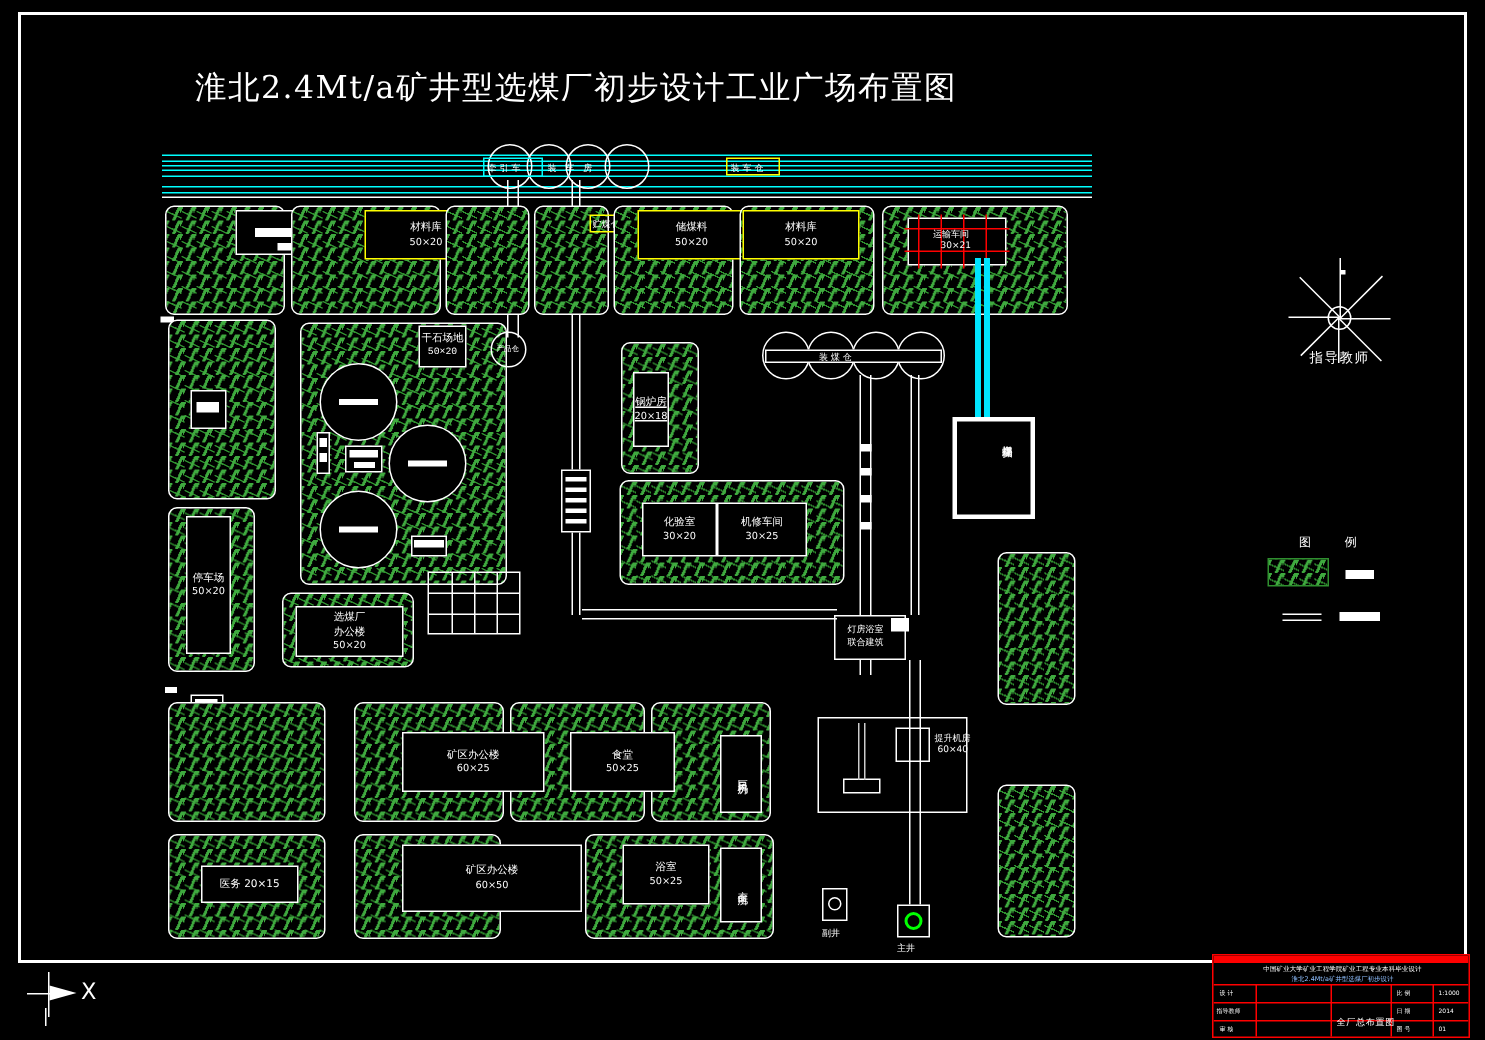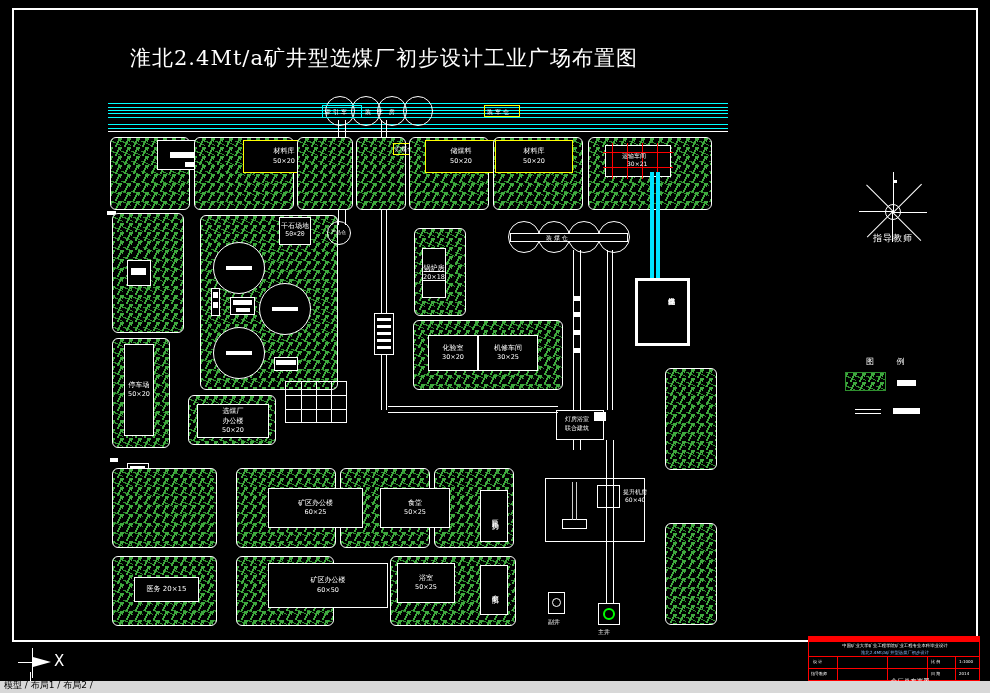--- a/index.html
+++ b/index.html
@@ -441,21 +441,21 @@
   <div class="bldg vert" style="left:480px; top:490px; width:28px; height:52px;">
     <span>巨风机房</span>
   </div>
 
   <div class="green-plot" style="left:236px; top:556px; width:98px; height:70px;"></div>
   <div class="green-plot" style="left:390px; top:556px; width:126px; height:70px;"></div>
   <div class="bldg" style="left:268px; top:563px; width:120px; height:45px;">
     <span>矿区办公楼</span>
     <span class="dim">60×50</span>
   </div>
-  <div class="bldg" style="left:397px; top:563px; width:58px; height:40px;text-align:center;">
+  <div class="bldg" style="left:415px; top:563px; width:58px; height:40px;text-align:center;">
     <span>浴室</span>
     <span class="dim">50×25</span>
   </div>
   <div class="bldg vert" style="left:480px; top:565px; width:28px; height:50px;">
     <span>变电所</span>
   </div>
 
   <div class="green-plot" style="left:665px; top:368px; width:52px; height:102px;"></div>
   <div class="green-plot" style="left:665px; top:523px; width:52px; height:102px;"></div>
 
@@ -528,17 +528,14 @@
   </div>
 
   <div class="ucs">
     <div class="ucs-v"></div>
     <div class="ucs-h"></div>
     <div class="ucs-arrow"></div>
     <div class="ucs-x">X</div>
   </div>
 
   <div class="tabbar-mark"></div>
-  <div class="tabbar">
-    <div class="tabbar-inner">模型 / 布局1 / 布局2 /</div>
-  </div>
 
 </div>
 
 </body></html>

